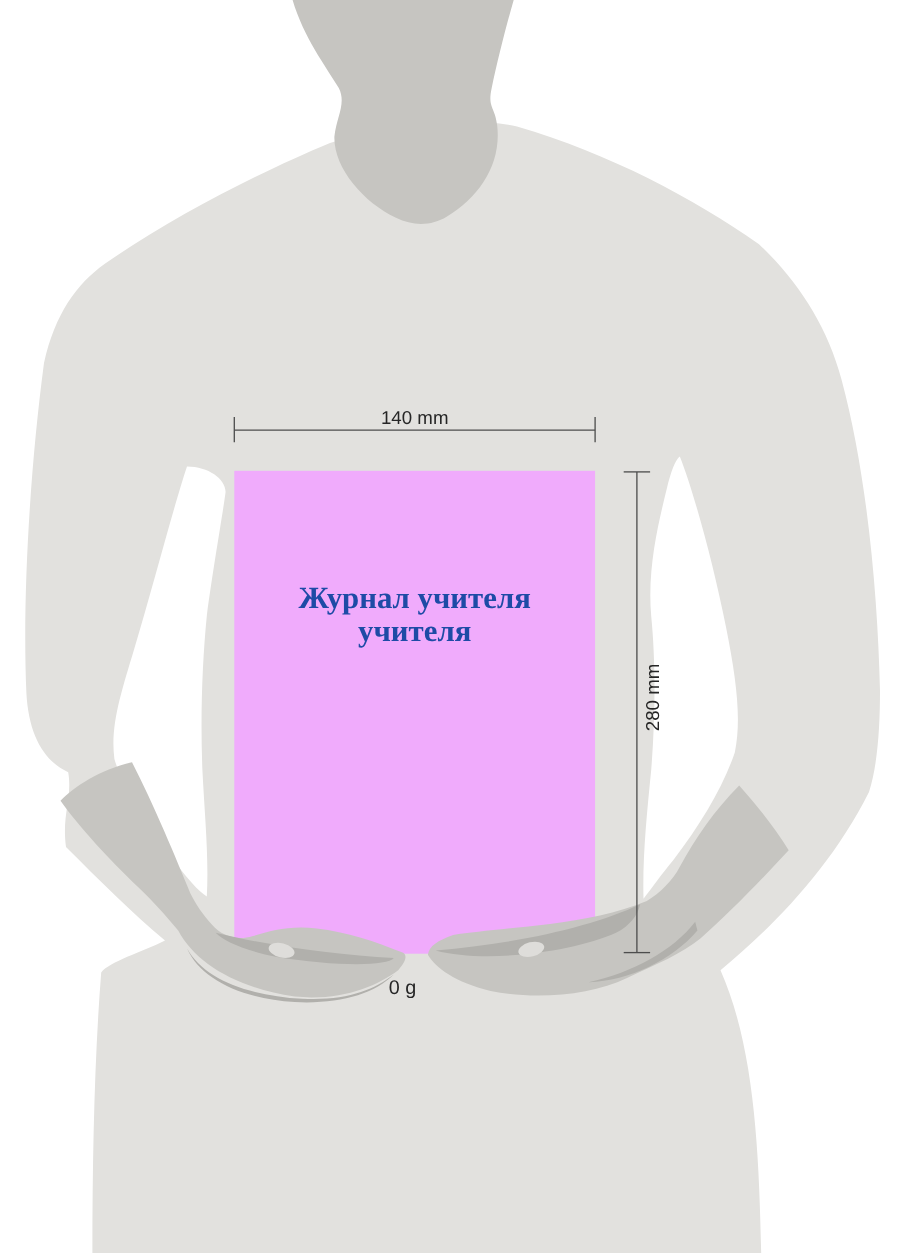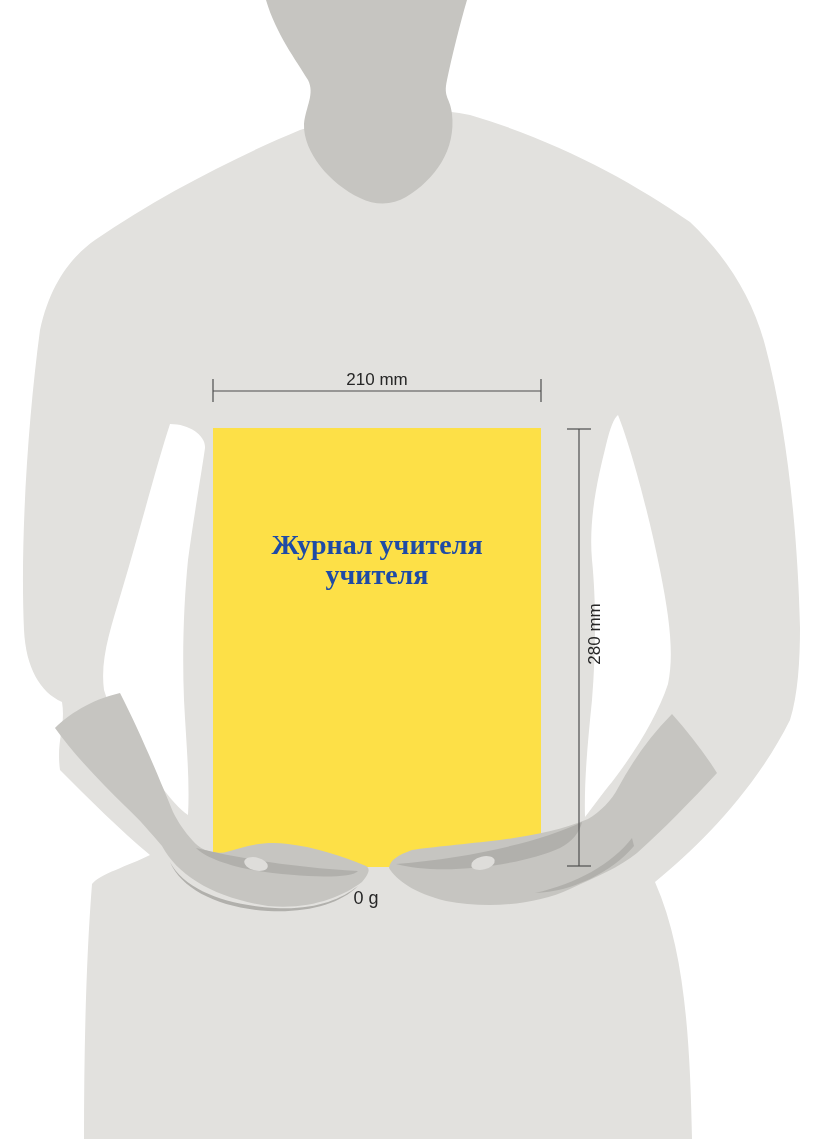--- a/index.html
+++ b/index.html
@@ -4,21 +4,21 @@
 <style>
   html,body{margin:0;padding:0;background:#fff;}
   #stage{
     position:relative;width:820px;height:1139px;overflow:hidden;
     background:var(--background,#fff);
     font-family:"Liberation Sans",sans-serif;
   }
   #stage svg{position:absolute;left:0;top:0;pointer-events:none;}
   .book{
     position:absolute;left:213px;top:428px;width:328px;height:439px;
-    background:#fde047;box-sizing:border-box;padding-top:102px;
+    background:#f0abfc;box-sizing:border-box;padding-top:102px;
     text-align:center;
   }
   .book .title-line{
     font-family:"Liberation Serif",serif;font-weight:bold;
     font-size:28px;line-height:30px;color:var(--title_blue,#1e4ba6);
     white-space:nowrap;
   }
   .dim-label{
     position:absolute;color:var(--label_text,#262626);
     font-size:17px;line-height:17px;white-space:nowrap;
@@ -138,17 +138,17 @@
       <line x1="541" y1="379" x2="541" y2="402"></line>
     </g>
 
     <g style="stroke:var(--dimension_line,#4d4d4d)" stroke-width="1.2" fill="none">
       <line x1="579" y1="429" x2="579" y2="866"></line>
       <line x1="567" y1="429" x2="591" y2="429"></line>
       <line x1="567" y1="866" x2="591" y2="866"></line>
     </g>
   </svg>
 
-  <div class="dim-label" id="label-width">210 mm</div>
+  <div class="dim-label" id="label-width">140 mm</div>
   <div class="dim-label" id="label-height">280 mm</div>
   <div class="dim-label" id="label-weight">0 g</div>
 
 </div>
 
 </body></html>

